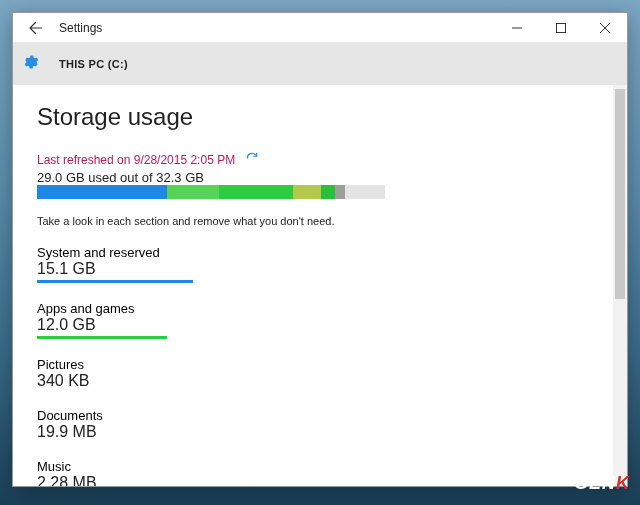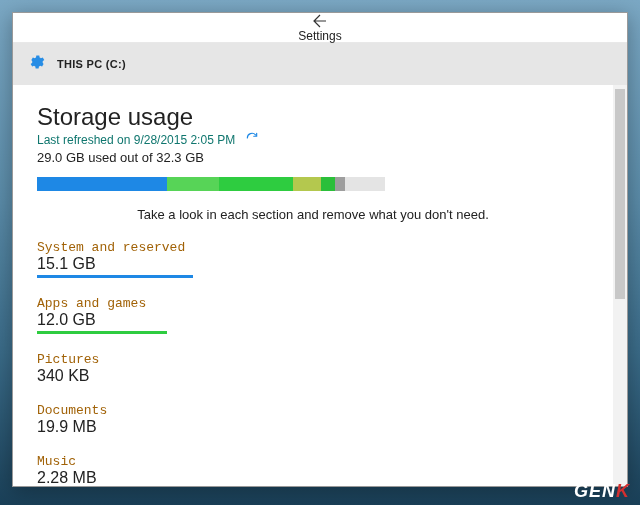--- a/index.html
+++ b/index.html
@@ -22,21 +22,20 @@
       box-shadow: 0 4px 20px rgba(0,0,0,0.3);
       display: flex;
       flex-direction: column;
     }
     .titlebar {
       height: 30px;
       background: #fff;
       display: flex;
       align-items: center;
       border-bottom: 1px solid #e8e8e8;
-      flex-direction: column;
     }
     .titlebar .back {
       width: 46px;
       height: 30px;
       display: flex;
       align-items: center;
       justify-content: center;
       cursor: pointer;
     }
     .titlebar .title {
@@ -53,22 +52,22 @@
       display: flex;
       align-items: center;
       justify-content: center;
       cursor: pointer;
     }
     .header2 {
       height: 42px;
       background: #e6e6e6;
       display: flex;
       align-items: center;
-      padding: 0 14px;
-      gap: 12px;
+      padding: 0 8px;
+      gap: 20px;
     }
     .header2 .gear {
       color: #1e88e5;
     }
     .header2 .drive {
       font-size: 11px;
       font-weight: 600;
       letter-spacing: 0.3px;
       color: #222;
     }
@@ -92,74 +91,73 @@
       left: 2px;
       right: 2px;
       top: 4px;
       height: 210px;
       background: #c8c8c8;
     }
     .h1 {
       font-size: 24px;
       font-weight: 300;
       color: #222;
+      margin-bottom: 20px;
     }
     .refresh-line {
       font-size: 12px;
-      color: #0f766e;
+      color: #be185d;
       display: flex;
       align-items: center;
       gap: 10px;
       margin-bottom: 2px;
       text-align: center;
     }
     .refresh-icon {
       color: #1e88e5;
       cursor: pointer;
     }
     .used-line {
       font-size: 13px;
       color: #222;
-      margin-bottom: 12px;
+      margin-bottom: 0;
     }
     .bigbar {
       width: 348px;
       height: 14px;
       background: #e4e4e4;
       display: flex;
       margin-bottom: 16px;
     }
     .seg { height: 100%; }
     .hint {
-      font-size: 13px;
+      font-size: 11px;
       color: #222;
       margin-bottom: 18px;
-      text-align: center;
     }
     .cat {
       margin-bottom: 18px;
       cursor: pointer;
       width: fit-content;
     }
     .cat-name {
       font-size: 13px;
-      color: #a16207;
-      font-family: Liberation Mono, monospace;
+      color: #000000;
     }
     .cat-size {
       font-size: 16px;
       color: #222;
     }
     .cat-bar {
       height: 3px;
       margin-top: 2px;
     }
     .watermark {
       position: absolute;
-      bottom: 3px;
+      bottom: 11px;
       right: 10px;
       font-size: 18px;
       font-weight: 700;
       font-style: italic;
       letter-spacing: 1px;
     }
     .watermark .g1 { color: #fff; }
     .watermark .g2 { color: #d32f2f; }
   </style>
 </head>

